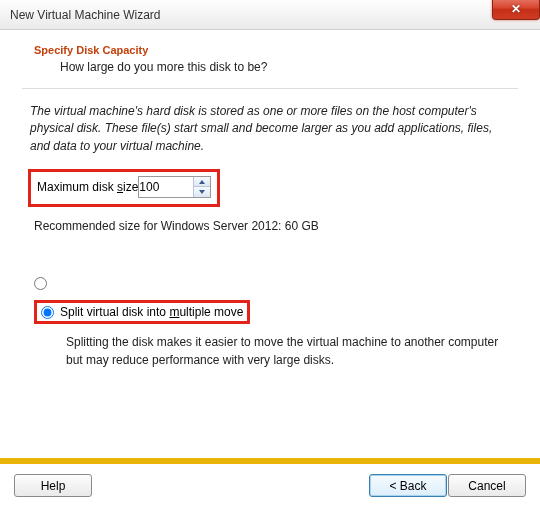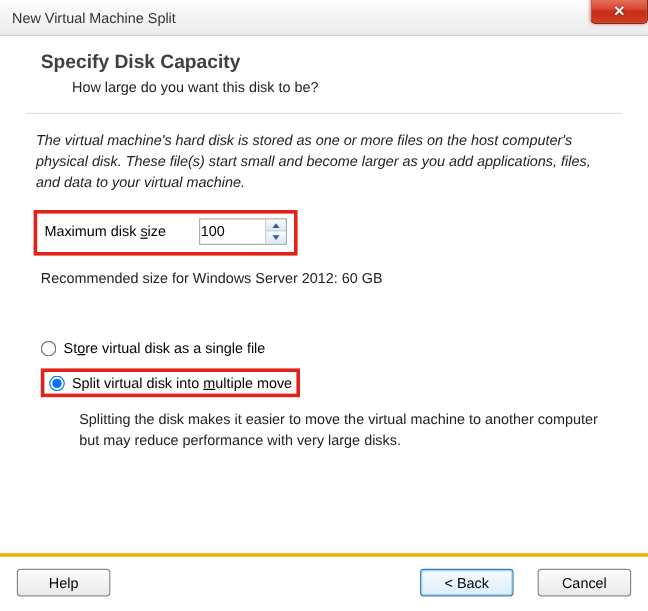--- a/index.html
+++ b/index.html
@@ -46,22 +46,22 @@
     color: #fff;
     font-weight: bold;
     font-size: 12px;
     text-shadow: 0 0 2px rgba(0,0,0,0.5);
   }
   .content {
     padding: 12px 22px 0 22px;
   }
   .heading {
     font-weight: bold;
-    font-size: 16px;
-    color: #404040;
+    font-size: 11px;
+    color: #c2410c;
     margin: 2px 0 4px 12px;
   }
   .subheading {
     margin: 0 0 0 38px;
     color: #222;
   }
   .hr {
     border: none;
     border-top: 1px solid #ddd;
     margin: 14px 0 14px 0;
@@ -73,21 +73,20 @@
     font-style: italic;
   }
   .size-row {
     display: inline-flex;
     align-items: center;
     border: 3px solid #e2231a;
     padding: 4px 6px 6px 6px;
     margin-left: 6px;
   }
   .size-label {
-    margin-right: 28px;
   }
   .und { text-decoration: underline; }
   .spinner {
     display: inline-flex;
     border: 1px solid #999;
     height: 22px;
     background: #fff;
   }
   .spinner input {
     width: 54px;
@@ -148,25 +147,25 @@
   .split-note {
     margin: 6px 8px 0 32px;
     line-height: 1.45;
     color: #222;
   }
   .footer {
     position: absolute;
     bottom: 0;
     left: 0;
     right: 0;
-    border-top: 3px solid #eab308;
+    border-top: 6px solid #eab308;
     padding: 10px 14px 12px 14px;
     display: flex;
     align-items: center;
-    gap: 20px;
+    gap: 1px;
   }
   .btn {
     min-width: 78px;
     height: 23px;
     font-family: inherit;
     font-size: 12px;
     background: linear-gradient(to bottom, #fdfdfd, #e9e9e9);
     border: 1px solid #8a8a8a;
     border-radius: 3px;
     cursor: default;
@@ -183,29 +182,29 @@
     border: 3px solid #e2231a;
     padding: 1px 2px;
     margin: 0 2px;
   }
   .next-wrap .btn { min-width: 76px; }
 </style>
 </head>
 <body>
 
 <div class="titlebar">
-  <span class="titlebar-title">New Virtual Machine Split</span>
+  <span class="titlebar-title">New Virtual Machine Wizard</span>
   <div class="close-btn">
     <span class="close-x">✕</span>
   </div>
 </div>
 
 <div class="content">
   <div class="heading">Specify Disk Capacity</div>
-  <div class="subheading">How large do you want this disk to be?</div>
+  <div class="subheading">How large do you more this disk to be?</div>
   <hr class="hr">
 
   <div class="desc">The virtual machine's hard disk is stored as one or more files on the host computer's physical disk. These file(s) start small and become larger as you add applications, files, and data to your virtual machine.</div>
 
   <div class="size-row">
     <span class="size-label">
       <span>Maximum disk </span><span class="und">s</span><span>ize</span>
     </span>
     <span class="spinner">
       <input type="text" value="100" style="">
@@ -218,23 +217,20 @@
           </span>
       </span>
     </span>
   </div>
 
   <div class="recommended">Recommended size for Windows Server 2012: 60 GB</div>
 
   <div class="radio-group">
     <label class="radio-row">
       <input type="radio" name="diskmode" style="">
-      <span>
-        <span>St</span><span class="und">o</span><span>re virtual disk as a single file</span>
-      </span>
     </label>
     <div class="radio-row">
       <span class="radio-highlight">
         <input type="radio" name="diskmode" checked="" style="">
         <span>
           <span>Split virtual disk into </span><span class="und">m</span><span>ultiple move</span>
         </span>
       </span>
     </div>
     <div class="split-note">Splitting the disk makes it easier to move the virtual machine to another computer but may reduce performance with very large disks.</div>

